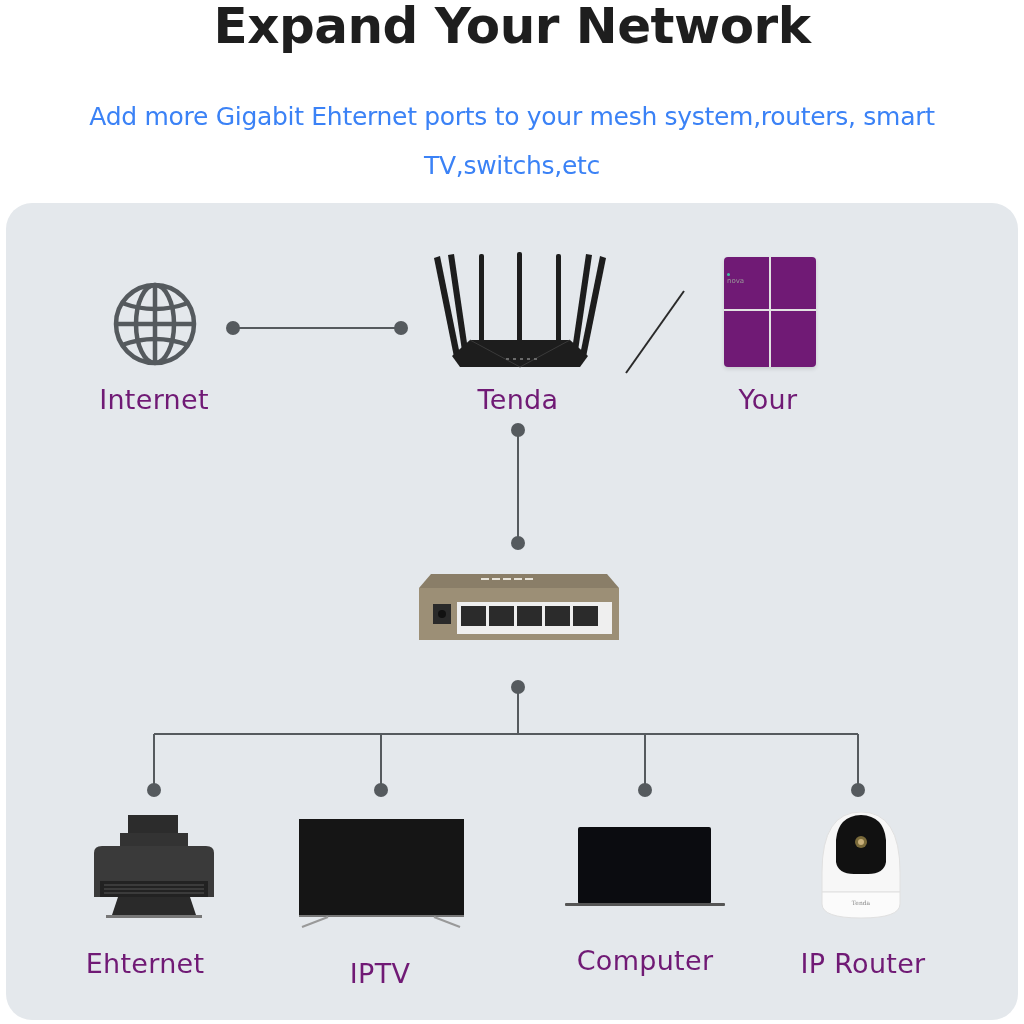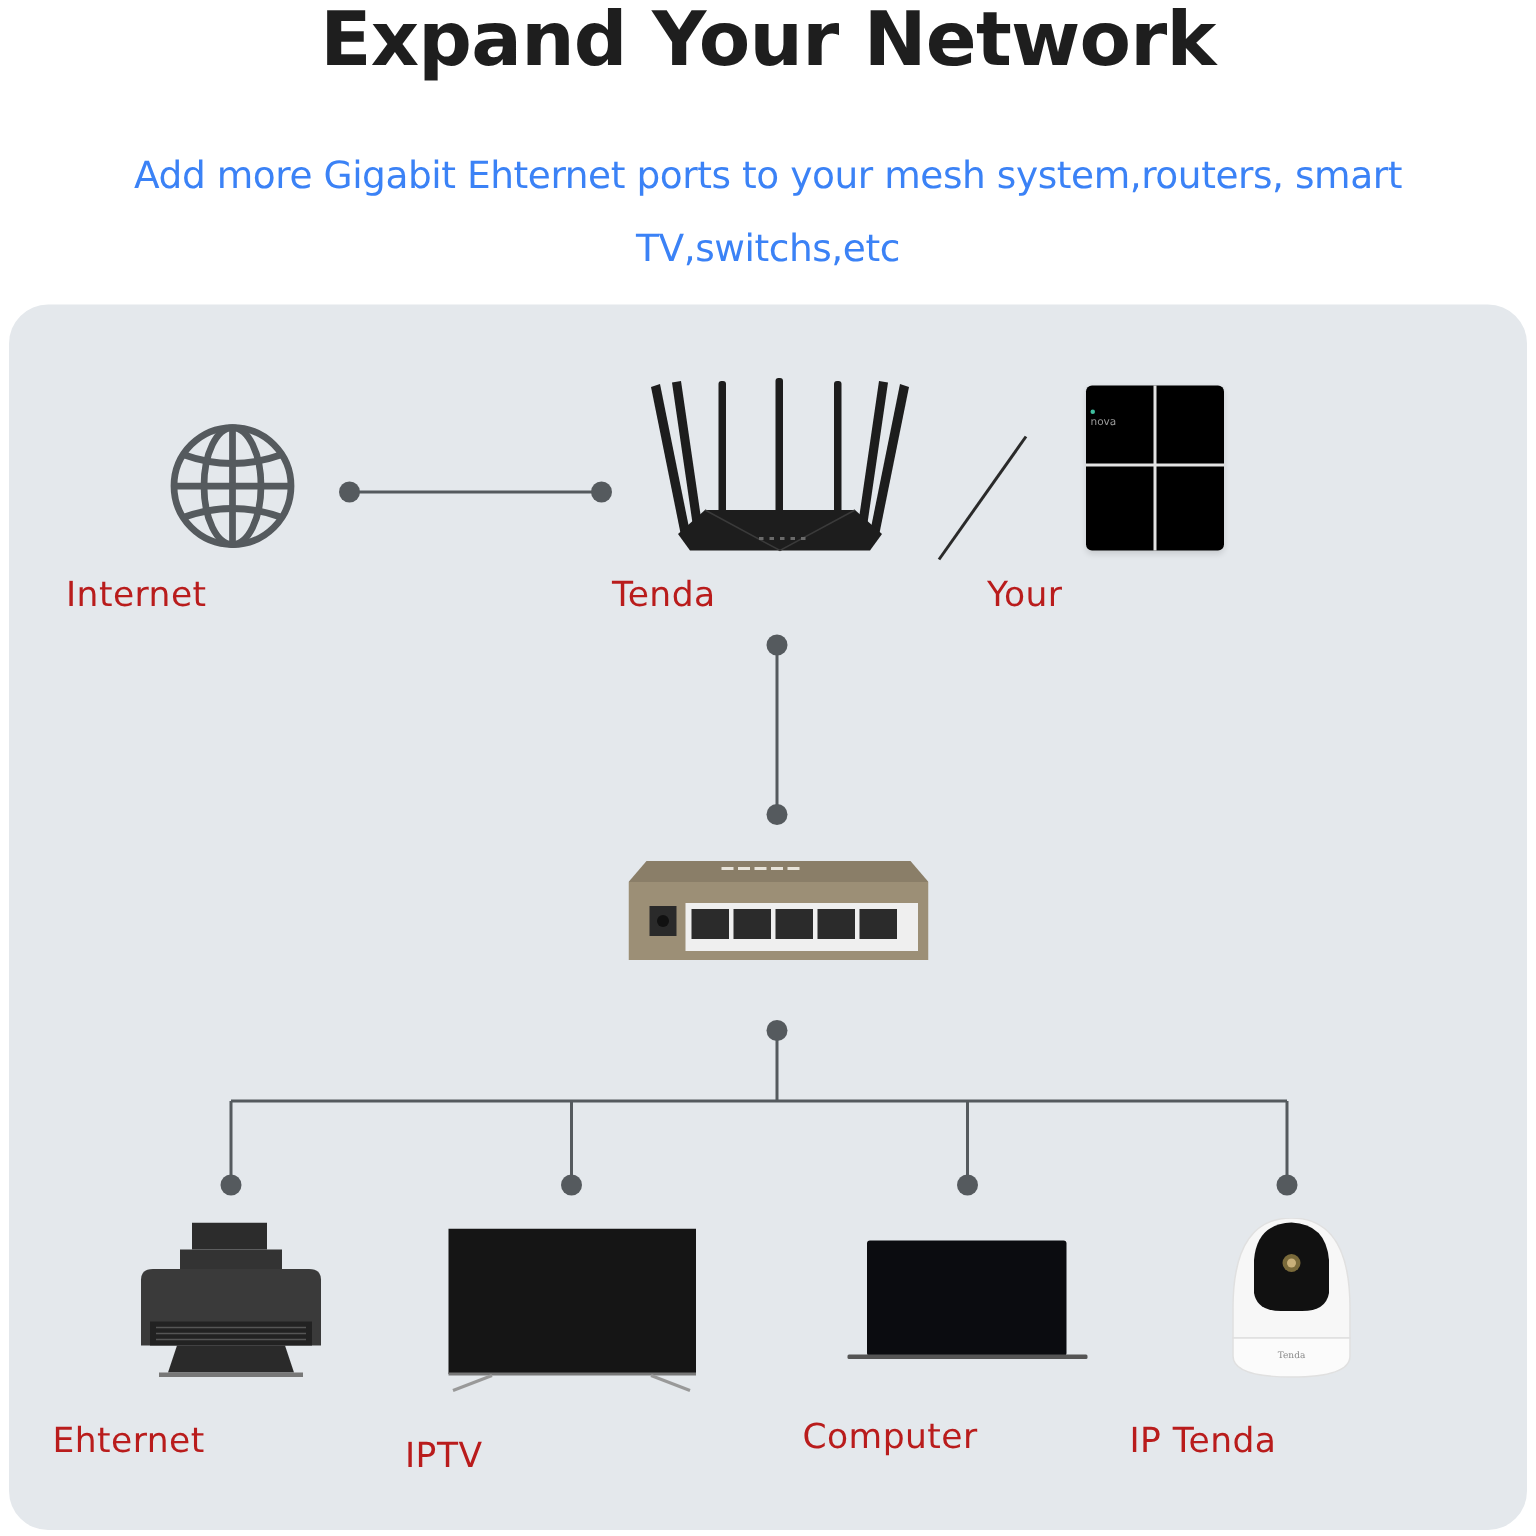--- a/index.html
+++ b/index.html
@@ -14,21 +14,21 @@
     }
     .subtitle {
       position: absolute; left: 40px; top: 92px; width: 944px; text-align: center;
       font-size: 25px; color: #3b82f6; line-height: 49px; letter-spacing: -0.3px;
     }
     .panel {
       position: absolute; left: 6px; top: 203px; width: 1012px; height: 817px;
       background: #e4e8ec; border-radius: 26px;
     }
     .label {
-      position: absolute; font-size: 23px; color: #b91c1c; width: 220px;
+      position: absolute; font-size: 27px; color: #701a75; text-align: center; width: 220px;
       letter-spacing: 0.3px;
     }
     svg.wires { position: absolute; left: 0; top: 0; }
     .dev { position: absolute; }
   </style>
 </head>
 <body>
 
 <div class="title">Expand Your Network</div>
 <div class="subtitle">Add more Gigabit Ehternet ports to your mesh system,routers, smart TV,switchs,etc</div>
@@ -87,21 +87,21 @@
   <g fill="#6a6a6a">
     <rect x="76" y="108" width="3" height="2"></rect>
       <rect x="83" y="108" width="3" height="2"></rect>
     <rect x="90" y="108" width="3" height="2"></rect>
       <rect x="97" y="108" width="3" height="2"></rect>
     <rect x="104" y="108" width="3" height="2"></rect>
   </g>
 </svg>
 <div class="label" style="left:408px;top:384px">Tenda</div>
 
-<div class="dev" style="left:724px;top:257px;width:92px;height:110px;background:#000000;border-radius:4px;box-shadow:0 2px 4px rgba(0,0,0,0.12);">
+<div class="dev" style="left:724px;top:257px;width:92px;height:110px;background:#701a75;border-radius:4px;box-shadow:0 2px 4px rgba(0,0,0,0.12);">
   <div style="position:absolute;left:45px;top:0;width:2px;height:110px;background:#e2e2e2;"></div>
   <div style="position:absolute;left:0;top:52px;width:92px;height:2px;background:#e2e2e2;"></div>
   <div style="position:absolute;left:3px;top:16px;width:3px;height:3px;border-radius:50%;background:#3fbf9f;"></div>
   <span style="position:absolute;left:3px;top:20px;font-size:7px;color:#9a9a9a;">nova</span>
 </div>
 <div class="label" style="left:658px;top:384px">Your</div>
 
 <svg class="dev" style="left:419px;top:574px" width="200" height="68" viewBox="0 0 200 68">
   <polygon points="12,0 188,0 200,14 0,14" fill="#8a7e68"></polygon>
   <rect x="0" y="14" width="200" height="52" fill="#9c8f76"></rect>
@@ -154,13 +154,13 @@
 <div class="label" style="left:535px;top:945px">Computer</div>
 
 <svg class="dev" style="left:818px;top:812px" width="86" height="108" viewBox="0 0 86 108">
   <path d="M4 80 L4 60 Q4 0 43 0 Q82 0 82 60 L82 80 Z" fill="#f7f7f7" stroke="#e0e0e0" stroke-width="1"></path>
   <path d="M18 28 Q20 4 43 3 Q66 4 68 28 L68 50 Q66 62 50 62 L36 62 Q20 62 18 50 Z" fill="#111"></path>
   <circle cx="43" cy="30" r="6" fill="#7a6a3a"></circle>
   <circle cx="43" cy="30" r="3" fill="#c9b07a"></circle>
   <path d="M4 80 L82 80 L82 92 Q82 106 43 106 Q4 106 4 92 Z" fill="#fbfbfb" stroke="#e0e0e0" stroke-width="1"></path>
   <text x="43" y="93" font-size="6" fill="#888" text-anchor="middle" font-family="DejaVu Serif, serif">Tenda</text>
 </svg>
-<div class="label" style="left:753px;top:948px">IP Tenda</div>
+<div class="label" style="left:753px;top:948px">IP Router</div>
 
 </body></html>

